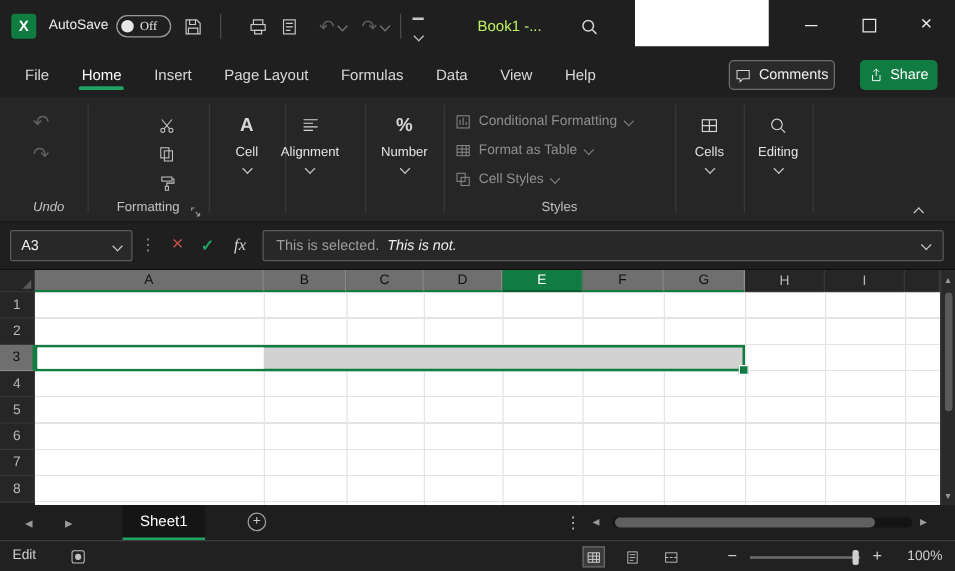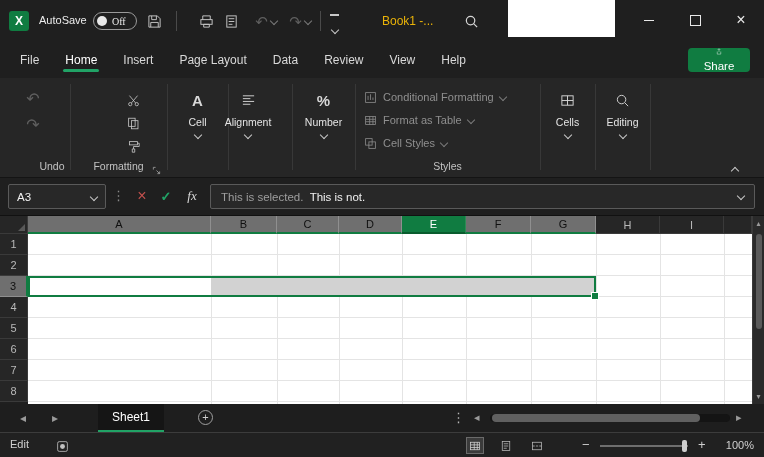--- a/index.html
+++ b/index.html
@@ -14,38 +14,38 @@
   .titlebar{left:0;top:0;width:764px;height:42px;background:#1f1f1f;}
   .logo{left:9px;top:11px;width:20px;height:20px;background:#107C41;border-radius:3px;
         display:flex;align-items:center;justify-content:center;color:#fff;font-weight:bold;font-size:12px;}
   .autosave-label{left:39px;top:14px;font-size:11px;color:#ececec;}
   .toggle{left:93px;top:12px;width:44px;height:18px;border:1px solid #9a9a9a;border-radius:10px;box-sizing:border-box;display:flex;align-items:center;}
   .knob{width:10px;height:10px;border-radius:50%;background:#e8e8e8;margin-left:3px;}
   .toggle-text{font-size:10px;color:#ececec;margin-left:5px;font-family:Liberation Serif, serif;}
   .tb-icon{top:12px;width:18px;height:18px;display:flex;align-items:center;justify-content:center;}
   .tb-glyph{font-size:15px;line-height:15px;color:#5f5f5f;}
   .tb-div{top:11px;width:1px;height:20px;background:#4a4a4a;}
-  .doc-title{left:382px;top:14px;font-size:12px;color:#eab308;}
+  .doc-title{left:382px;top:14px;font-size:12px;color:#bef264;}
   .white-box{left:508px;top:0;width:107px;height:37px;background:#ffffff;}
   .winbtn{top:0;width:46px;height:40px;display:flex;align-items:center;justify-content:center;}
   .min-line{width:10px;height:1px;background:#e8e8e8;}
   .max-box{width:9px;height:9px;border:1px solid #e8e8e8;}
   .close-glyph{font-size:16px;color:#e8e8e8;line-height:16px;}
   .custom-bar{display:block;width:9px;height:2px;background:#c8c8c8;margin:0 auto 3px auto;}
 
   
   .tabrow{left:0;top:42px;width:764px;height:36px;background:#1f1f1f;}
   .tabs{display:flex;align-items:center;height:100%;padding-left:18px;gap:22px;}
   .rtab{position:relative;font-size:12px;color:#d9d9d9;padding:10px 2px;cursor:default;}
   .rtab.active{color:#ffffff;}
   .rtab.active::after{content:"";position:absolute;left:0;right:0;bottom:5px;height:3px;border-radius:2px;background:#21A366;}
   .comments-btn{left:583px;top:6px;width:85px;height:24px;border:1px solid #6e6e6e;border-radius:4px;box-sizing:border-box;
                 display:flex;align-items:center;justify-content:center;gap:6px;font-size:11.5px;color:#f0f0f0;background:#2a2a2a;}
   .share-btn{left:688px;top:6px;width:62px;height:24px;border-radius:4px;background:#107C41;
-             display:flex;align-items:center;justify-content:center;gap:5px;font-size:11.5px;color:#fff;flex-direction:column;}
+             display:flex;align-items:center;justify-content:center;gap:5px;font-size:11.5px;color:#fff;}
 
   
   .ribbon{left:0;top:78px;width:764px;height:100px;background:#262626;border-bottom:1px solid #141414;box-sizing:border-box;}
   .rsep{top:6px;width:1px;height:86px;background:#383838;}
   .grp-label{font-size:10.5px;color:#c2c2c2;text-align:center;}
   .rgroup{display:flex;flex-direction:column;align-items:center;padding-top:12px;box-sizing:border-box;}
   .rgroup .glabel{font-size:10.5px;color:#e4e4e4;margin-top:6px;}
   .rgroup .gicon{height:20px;display:flex;align-items:center;justify-content:center;color:#d8d8d8;}
   .rgroup .chev{margin-top:4px;}
   .mini-btn{position:absolute;width:22px;height:20px;display:flex;align-items:center;justify-content:center;}
@@ -60,21 +60,21 @@
            display:flex;align-items:center;justify-content:space-between;padding:0 8px;}
   .namebox .nval{font-size:11.5px;color:#f0f0f0;}
   .fsplit{left:112px;top:10px;font-size:13px;color:#8a8a8a;}
   .fbtn{top:8px;width:20px;height:20px;display:flex;align-items:center;justify-content:center;}
   .cancel-glyph{font-size:16px;color:#c0504d;line-height:16px;}
   .enter-glyph{font-size:13px;color:#21A366;font-weight:bold;}
   .fx-glyph{font-family:"Liberation Serif",serif;font-style:italic;font-size:13px;color:#d8d8d8;}
   .formulabox{left:210px;top:6px;width:545px;height:25px;background:#282828;border:1px solid #5a5a5a;border-radius:2px;box-sizing:border-box;
               display:flex;align-items:center;padding:0 22px 0 10px;white-space:pre;overflow:hidden;}
   .ftext-sel{font-size:11.5px;color:#9e9e9e;}
-  .ftext-rest{font-size:11.5px;color:#f0f0f0;}
+  .ftext-rest{font-size:11.5px;color:#f0f0f0;font-style:italic;}
   .fchev{left:738px;top:15px;}
 
   
   .gridarea{left:0;top:216px;width:764px;height:188px;background:#1f1f1f;}
   .corner{left:0;top:0;width:28px;height:18px;background:#262626;border-right:1px solid #3a3a3a;border-bottom:1px solid #3a3a3a;box-sizing:border-box;}
   .corner-tri{position:absolute;right:2px;bottom:2px;width:0;height:0;border-left:7px solid transparent;border-bottom:7px solid #585858;}
   .colheads{left:28px;top:0;height:18px;display:flex;}
   .colh{height:18px;box-sizing:border-box;border-right:1px solid #3a3a3a;border-bottom:1px solid #3a3a3a;background:#262626;color:#b9b9b9;
         font-size:11px;display:flex;align-items:center;justify-content:center;}
   .colh.sel{background:#6f6f6f;color:#101010;border-right-color:#8f8f8f;border-bottom:2px solid #107C41;}
@@ -178,24 +178,30 @@
       <span class="close-glyph">×</span>
     </div>
   </div>
 
   <div class="abs tabrow">
     <div class="tabs">
       <span class="rtab">File</span>
       <span class="rtab active">Home</span>
       <span class="rtab">Insert</span>
       <span class="rtab">Page Layout</span>
+      <span class="rtab">Formulas</span>
       <span class="rtab">Data</span>
-      <span class="rtab">Review</span>
       <span class="rtab">View</span>
       <span class="rtab">Help</span>
+    </div>
+    <div class="abs comments-btn">
+      <svg width="13" height="13" viewBox="0 0 16 16">
+          <path d="M2 3h12v8H8l-3 3v-3H2z" fill="none" stroke="#d6d6d6"></path>
+        </svg>
+      <span>Comments</span>
     </div>
     <div class="abs share-btn">
       <svg width="12" height="12" viewBox="0 0 16 16">
           <path d="M8 9V2M5 4.5L8 1.5l3 3" fill="none" stroke="#fff"></path>
           <path d="M4 8v6h8V8" fill="none" stroke="#fff"></path>
         </svg>
       <span>Share</span>
     </div>
   </div>
 
@@ -208,21 +214,21 @@
     <div class="abs rsep" style="left:540px;"></div>
     <div class="abs rsep" style="left:595px;"></div>
     <div class="abs rsep" style="left:650px;"></div>
 
     <div class="abs mini-btn" style="left:22px;top:10px;">
       <span class="tb-glyph" style="font-size:16px;">↶</span>
     </div>
     <div class="abs mini-btn" style="left:22px;top:36px;">
       <span class="tb-glyph" style="font-size:16px;">↷</span>
     </div>
-    <div class="abs grp-label" style="left:17px;top:82px;width:70px;">Undo</div>
+    <div class="abs grp-label" style="left:4px;top:82px;width:70px;font-style:italic;">Undo</div>
 
     <div class="abs mini-btn" style="left:122px;top:12px;">
       <svg width="13" height="13" viewBox="0 0 16 16">
           <circle cx="4" cy="12.5" r="2" fill="none" stroke="#c9c9c9"></circle>
           <circle cx="12" cy="12.5" r="2" fill="none" stroke="#c9c9c9"></circle>
           <path d="M5.5 11L13 2M10.5 11L3 2" fill="none" stroke="#c9c9c9"></path>
         </svg>
     </div>
     <div class="abs mini-btn" style="left:122px;top:35px;">
       <svg width="13" height="13" viewBox="0 0 16 16">

